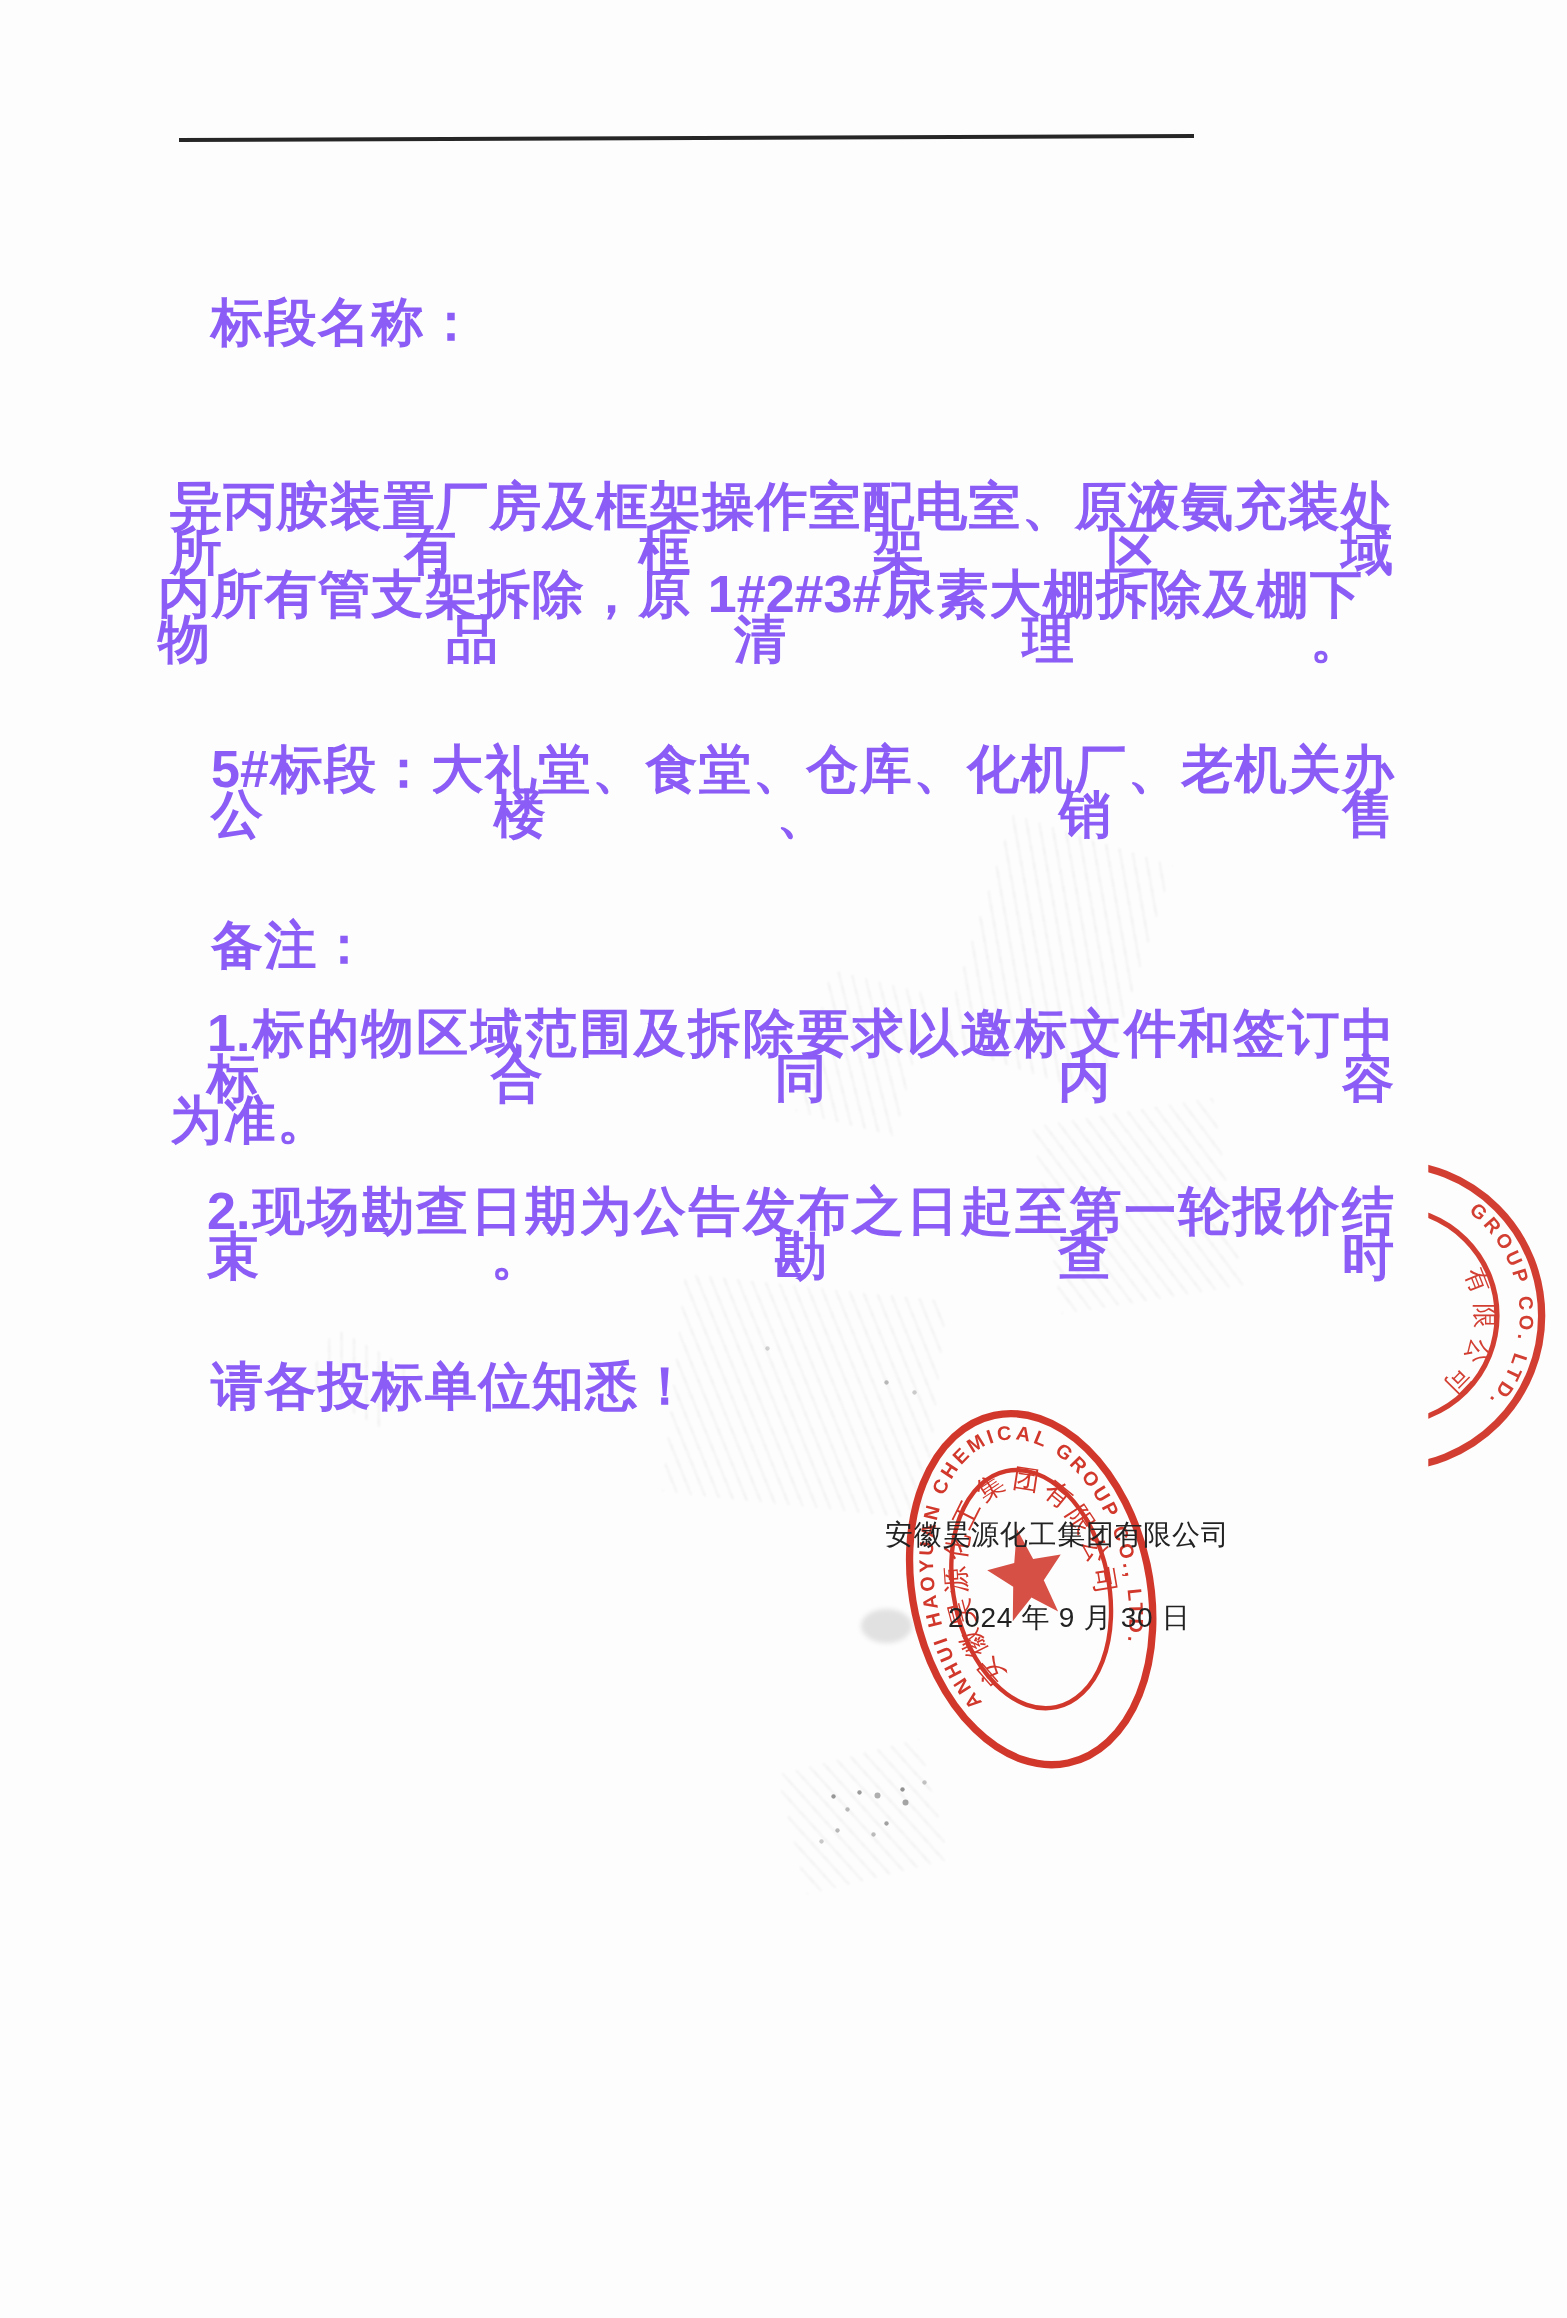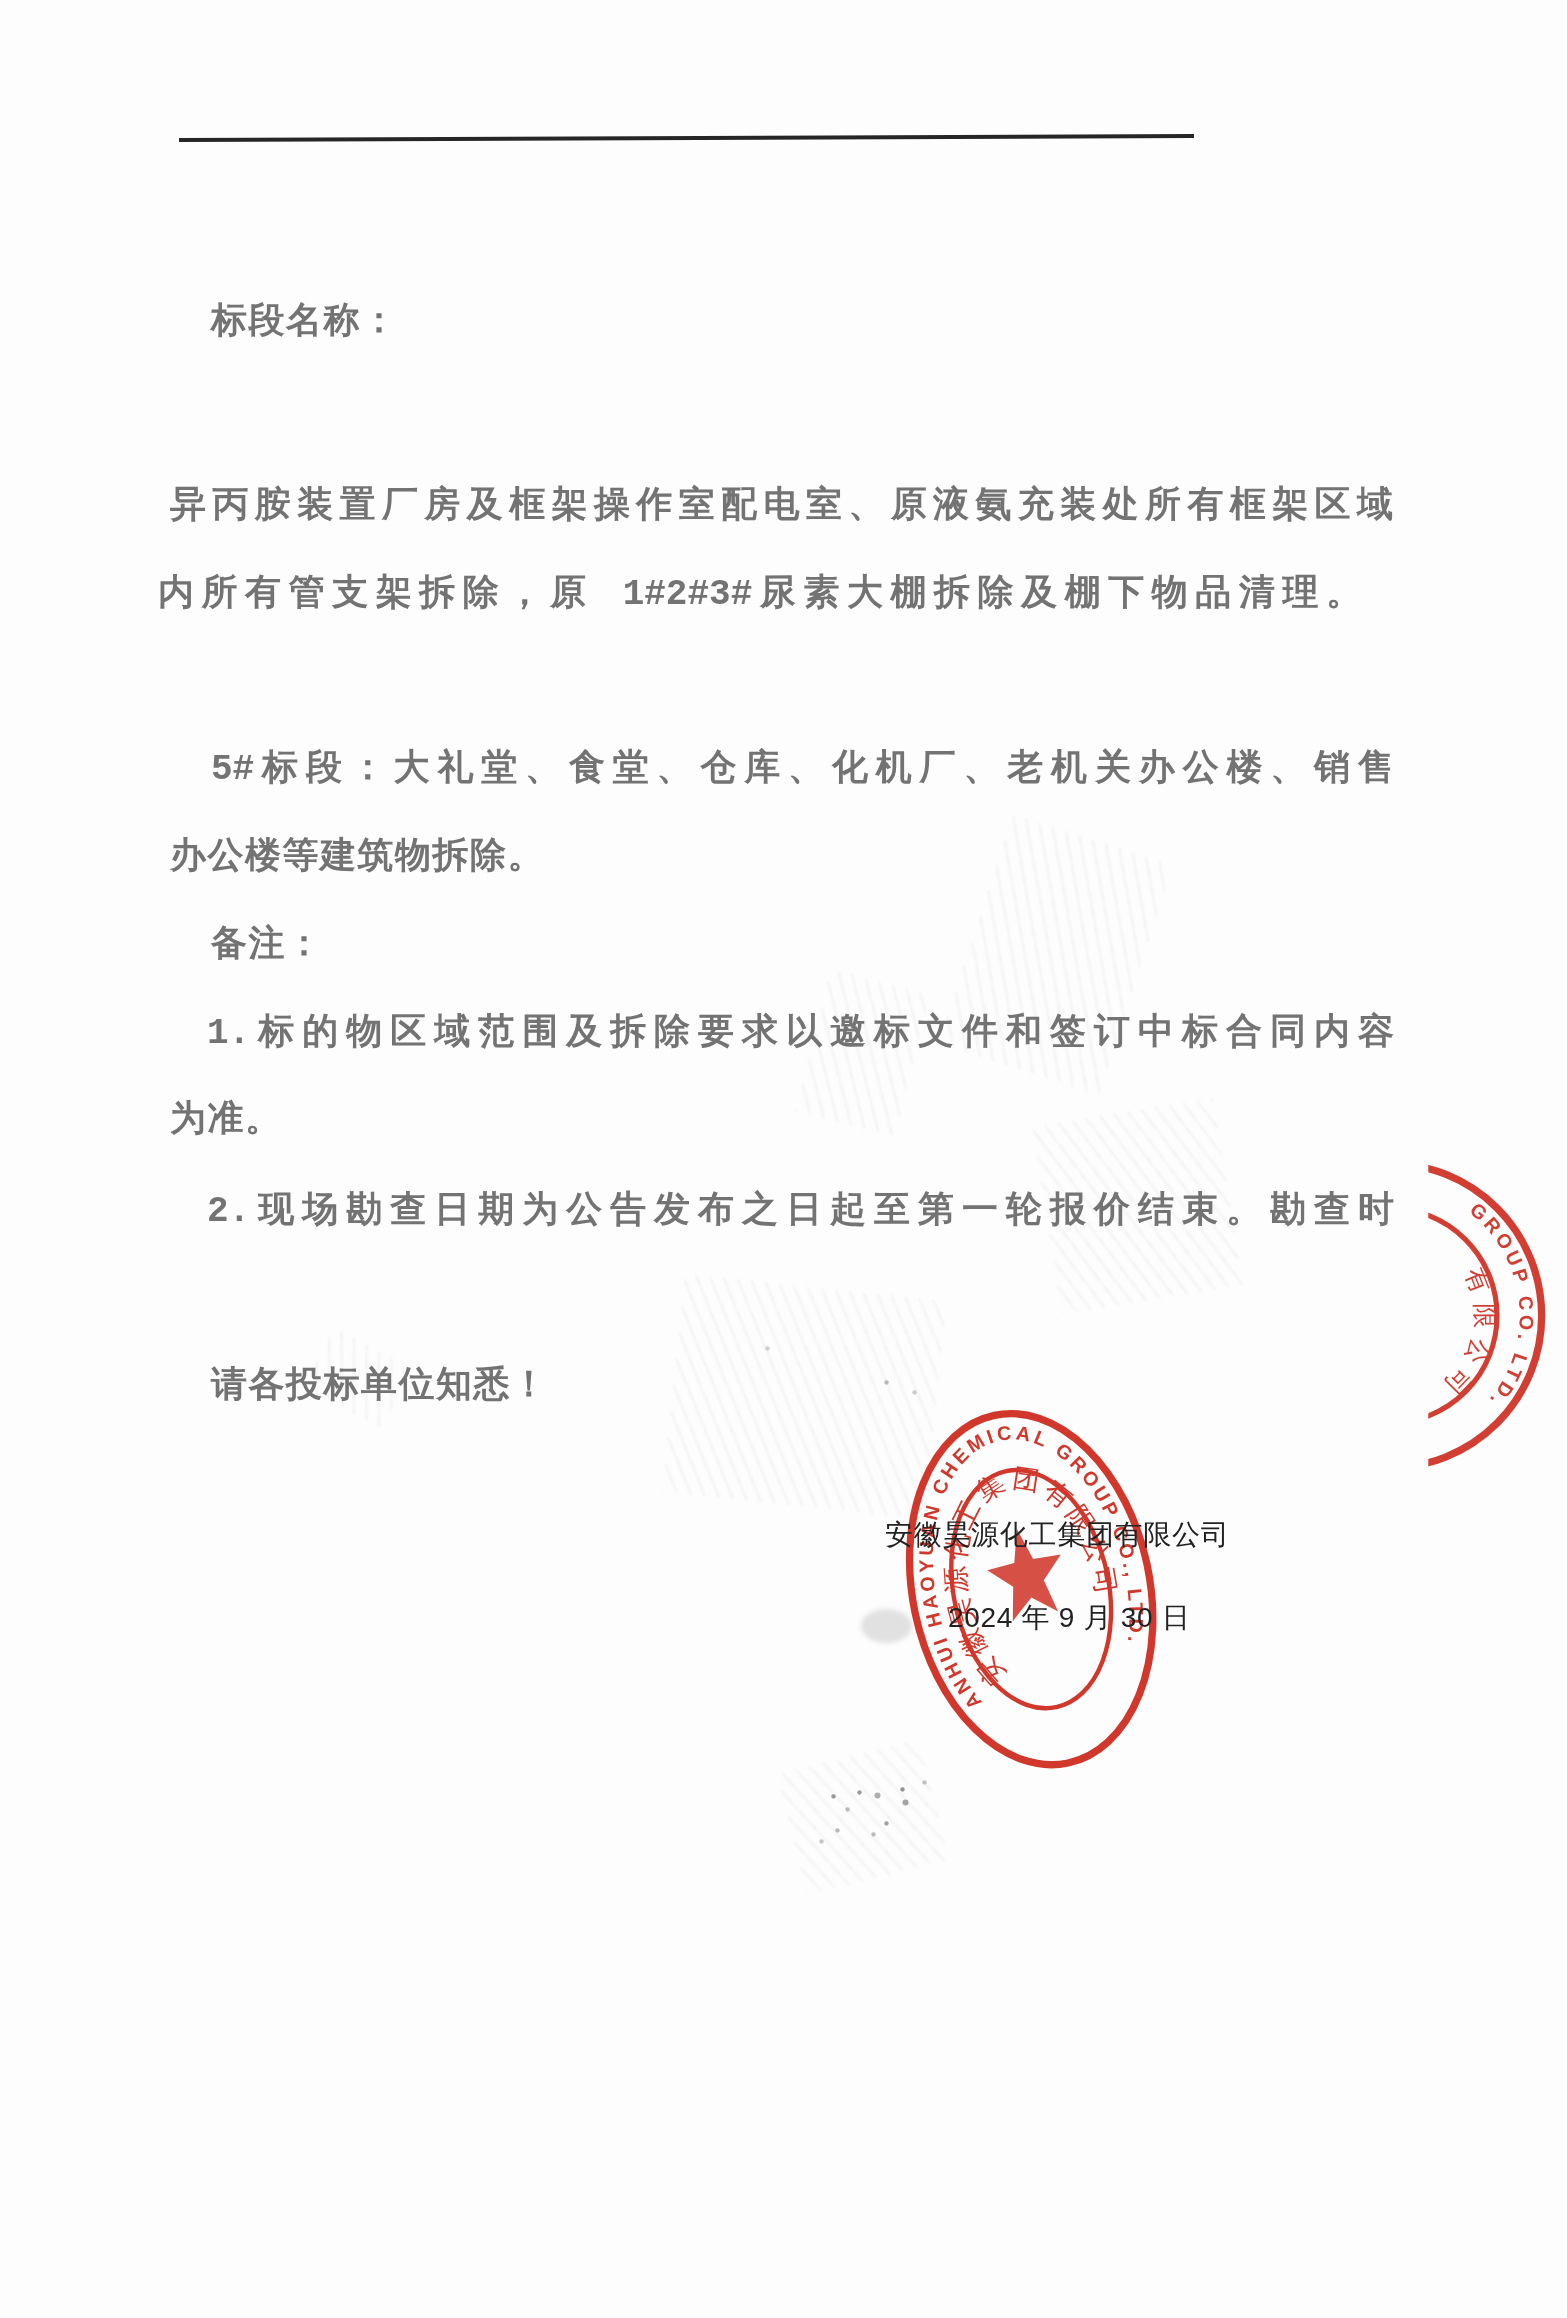--- a/index.html
+++ b/index.html
@@ -10,22 +10,22 @@
     font-family:"Liberation Sans","DejaVu Sans",sans-serif;
     color:#1d1d1d;
   }
   
   .hr{
     position:absolute;left:179px;top:136px;width:1015px;height:3.7px;
     background:#262626;transform:rotate(-0.22deg);
   }
   
   .bl{
-    position:absolute;font-size:36px;line-height:45px;font-weight:700;
-    letter-spacing:1.5px;white-space:pre;color:#737373;z-index:3;font-family:Liberation Mono, monospace;
+    position:absolute;font-size:52px;line-height:45px;font-weight:700;
+    letter-spacing:1.5px;white-space:pre;color:#8b5cf6;z-index:3;
   }
   .bl.j{
     letter-spacing:0;white-space:normal;
     text-align:justify;text-align-last:justify;
   }
   
   .sig{
     position:absolute;font-size:28px;line-height:35px;font-weight:400;
     letter-spacing:0.7px;color:#222;white-space:pre;z-index:3;
   }
@@ -109,21 +109,20 @@
       <text font-size="34" fill="#ce2a1c">
         <textPath href="#p-zh-part" startOffset="309" textLength="170" lengthAdjust="spacing">有限公司</textPath>
       </text>
     </g>
   </svg>
 
   <div class="bl" style="top:300px;left:211px">标段名称：</div>
   <div class="bl j" style="top:484px;left:170px;width:1223px">异丙胺装置厂房及框架操作室配电室、原液氨充装处所有框架区域</div>
   <div class="bl j" style="top:572px;left:158px;width:1204px">内所有管支架拆除，原 1#2#3#尿素大棚拆除及棚下物品清理。</div>
   <div class="bl j" style="top:747px;left:211px;width:1183px">5#标段：大礼堂、食堂、仓库、化机厂、老机关办公楼、销售</div>
-  <div class="bl" style="top:835px;left:170px">办公楼等建筑物拆除。</div>
   <div class="bl" style="top:923px;left:211px">备注：</div>
   <div class="bl j" style="top:1011px;left:207px;width:1187px">1.标的物区域范围及拆除要求以邀标文件和签订中标合同内容</div>
   <div class="bl" style="top:1098px;left:170px">为准。</div>
   <div class="bl j" style="top:1189px;left:207px;width:1187px">2.现场勘查日期为公告发布之日起至第一轮报价结束。勘查时</div>
   <div class="bl" style="top:1364px;left:211px">请各投标单位知悉！</div>
 
   <div class="sig" style="top:1517px;left:885px">安徽昊源化工集团有限公司</div>
   <div class="sig" style="top:1600px;left:948px">2024 年 9 月 30 日</div>
 
 </div>

